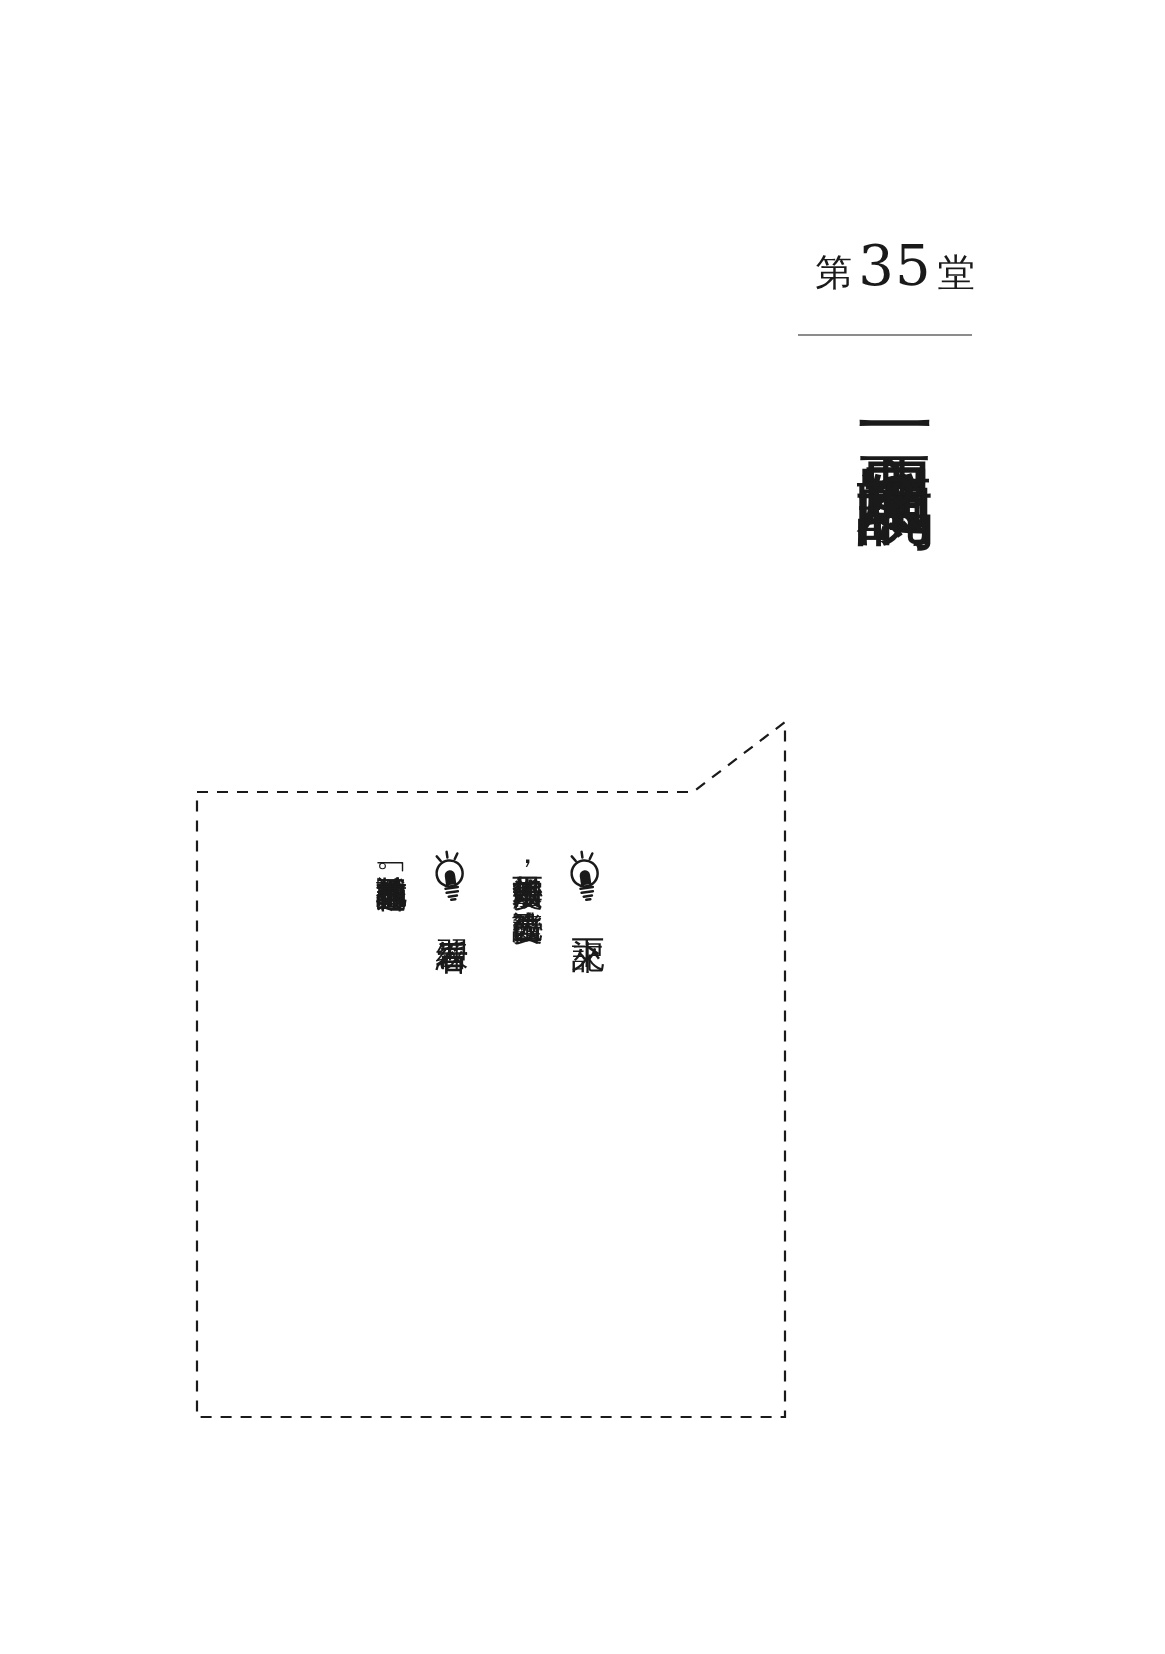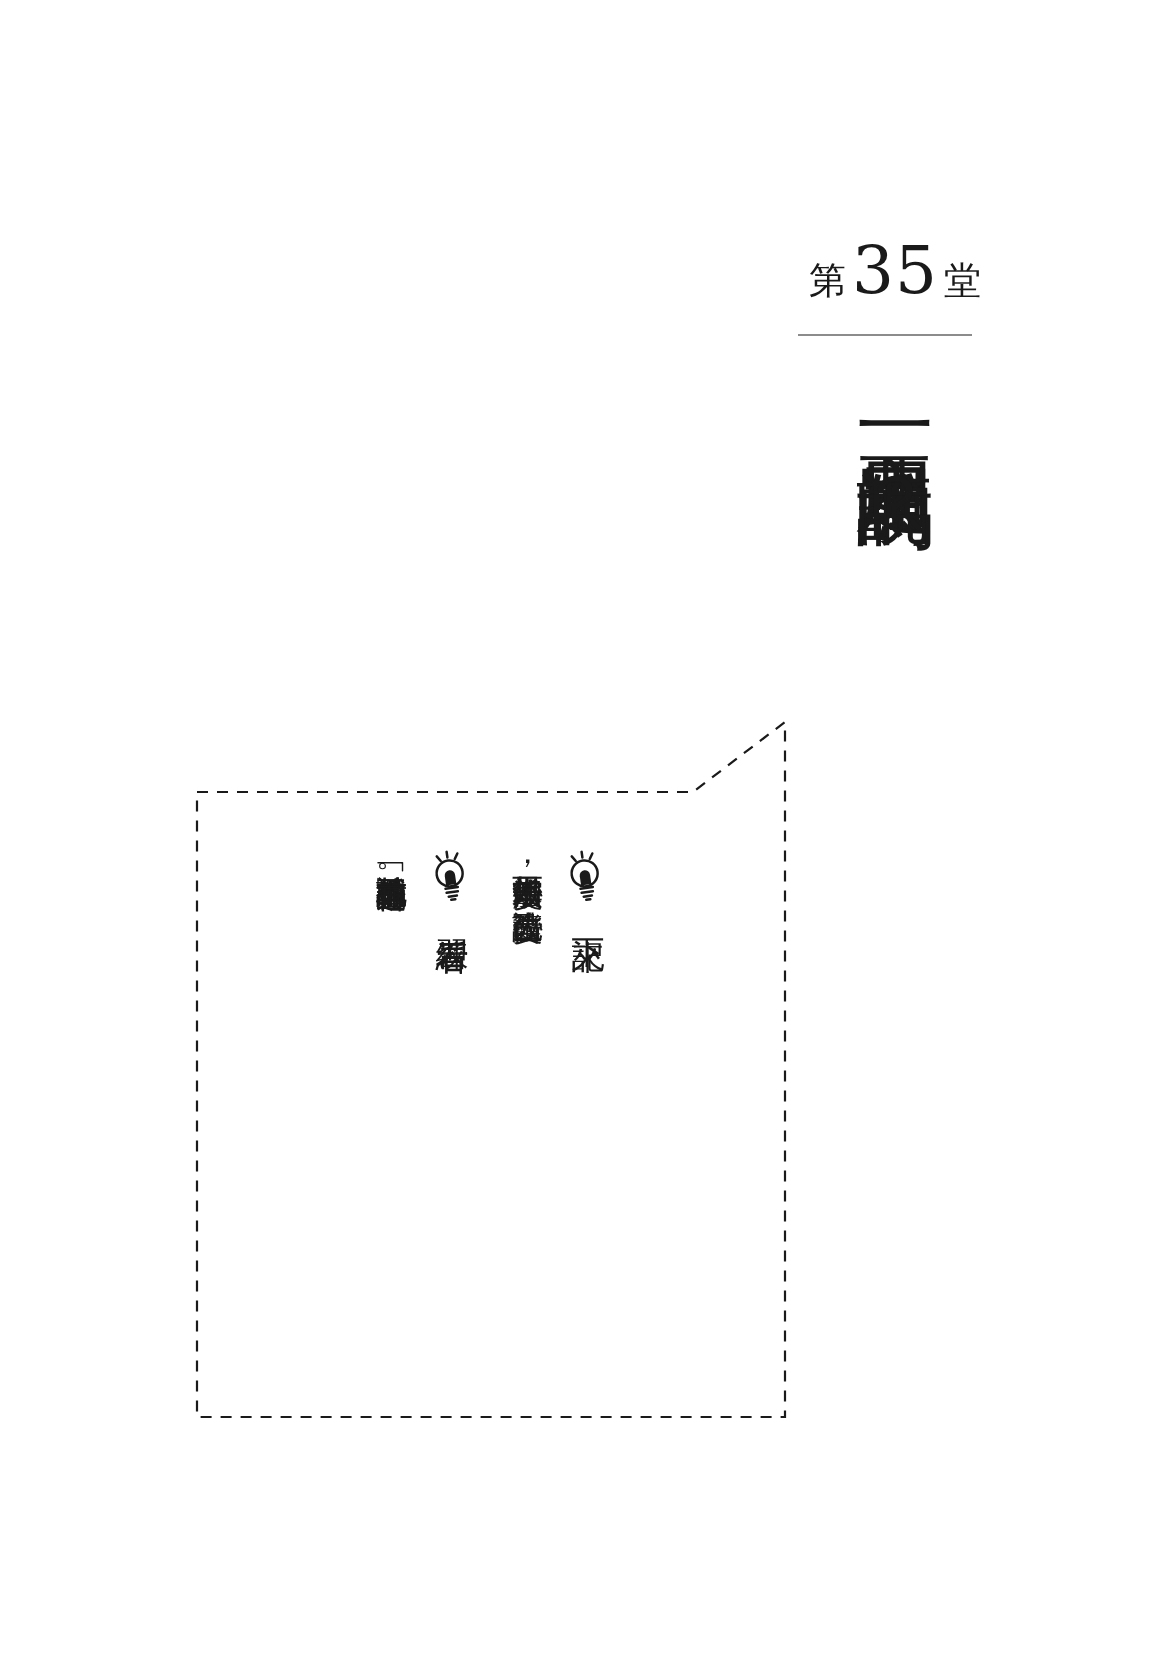--- a/index.html
+++ b/index.html
@@ -26,21 +26,21 @@
     left: 745px;
     top: 238px;
     width: 300px;
     display: flex;
     justify-content: center;
     align-items: baseline;
     gap: 6px;
     white-space: nowrap;
   }
   .lesson-small { font-size: 37px; line-height: 1; }
-  .lesson-num   { font-size: 66px; line-height: 1; letter-spacing: 1px; }
+  .lesson-num   { font-size: 56px; line-height: 1; letter-spacing: 1px; }
 
   .header-rule {
     position: absolute;
     left: 798px;
     top: 334px;
     width: 174px;
     height: 2px;
     background: var(--rule);
   }
 

